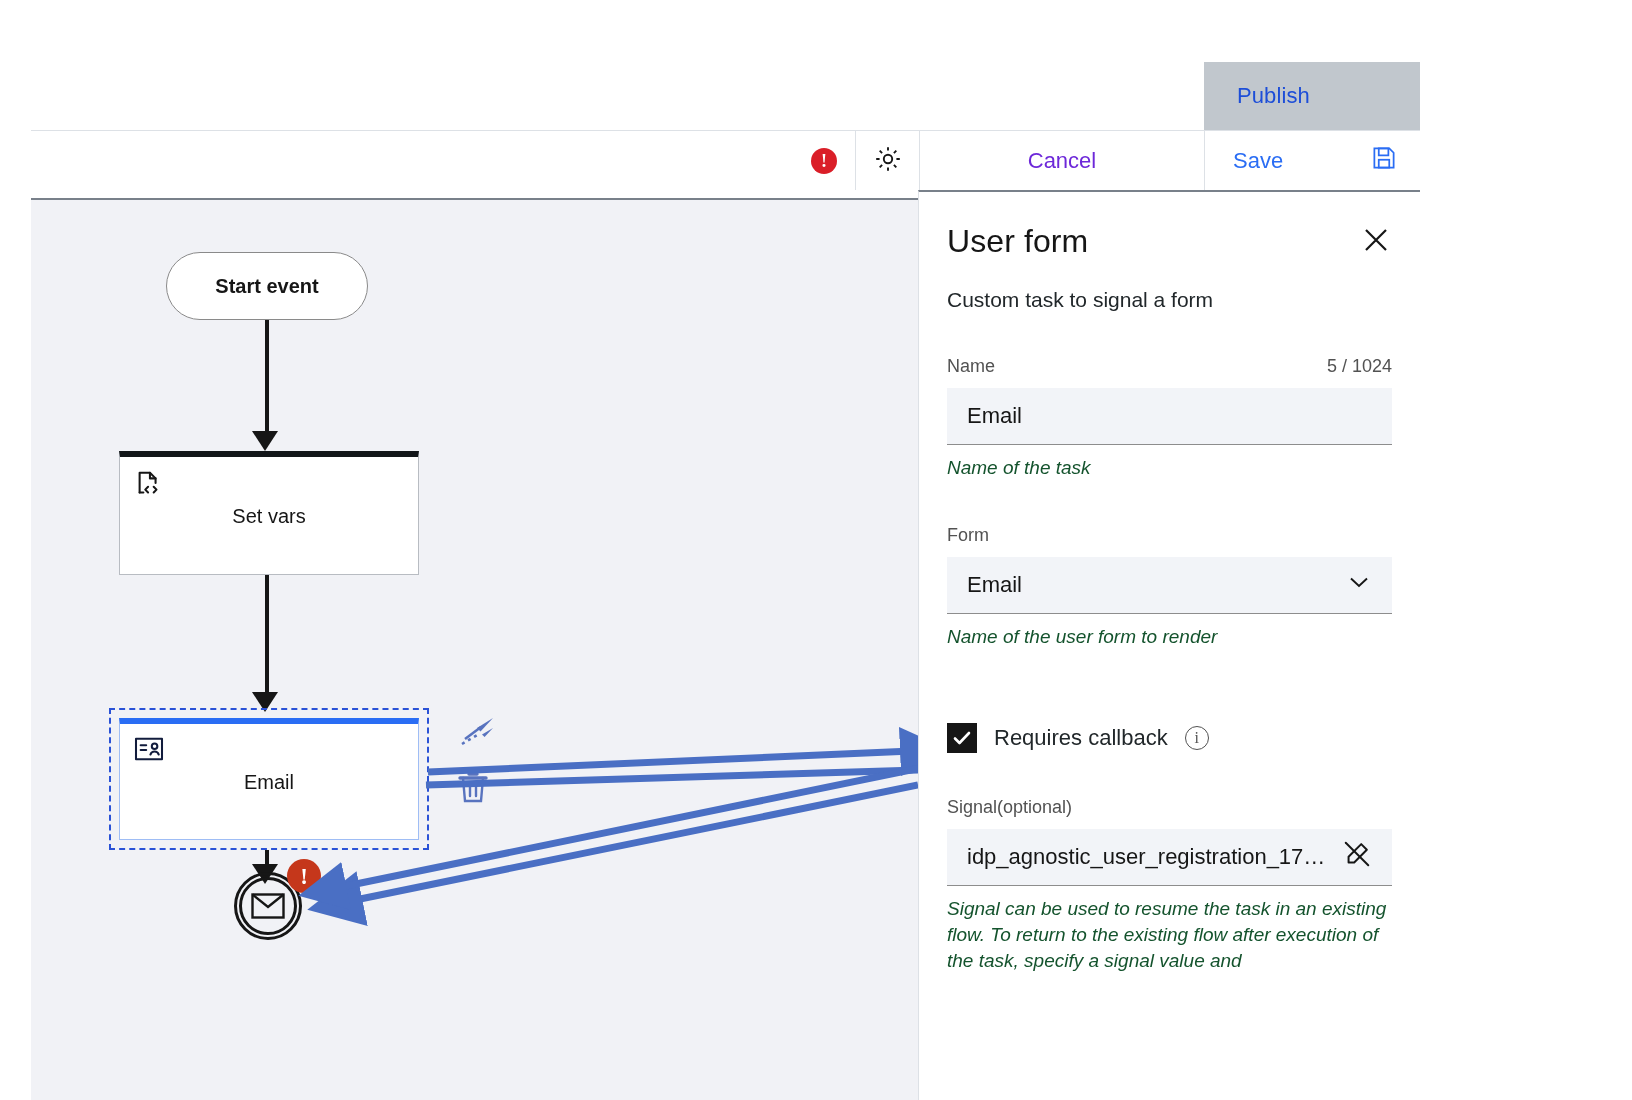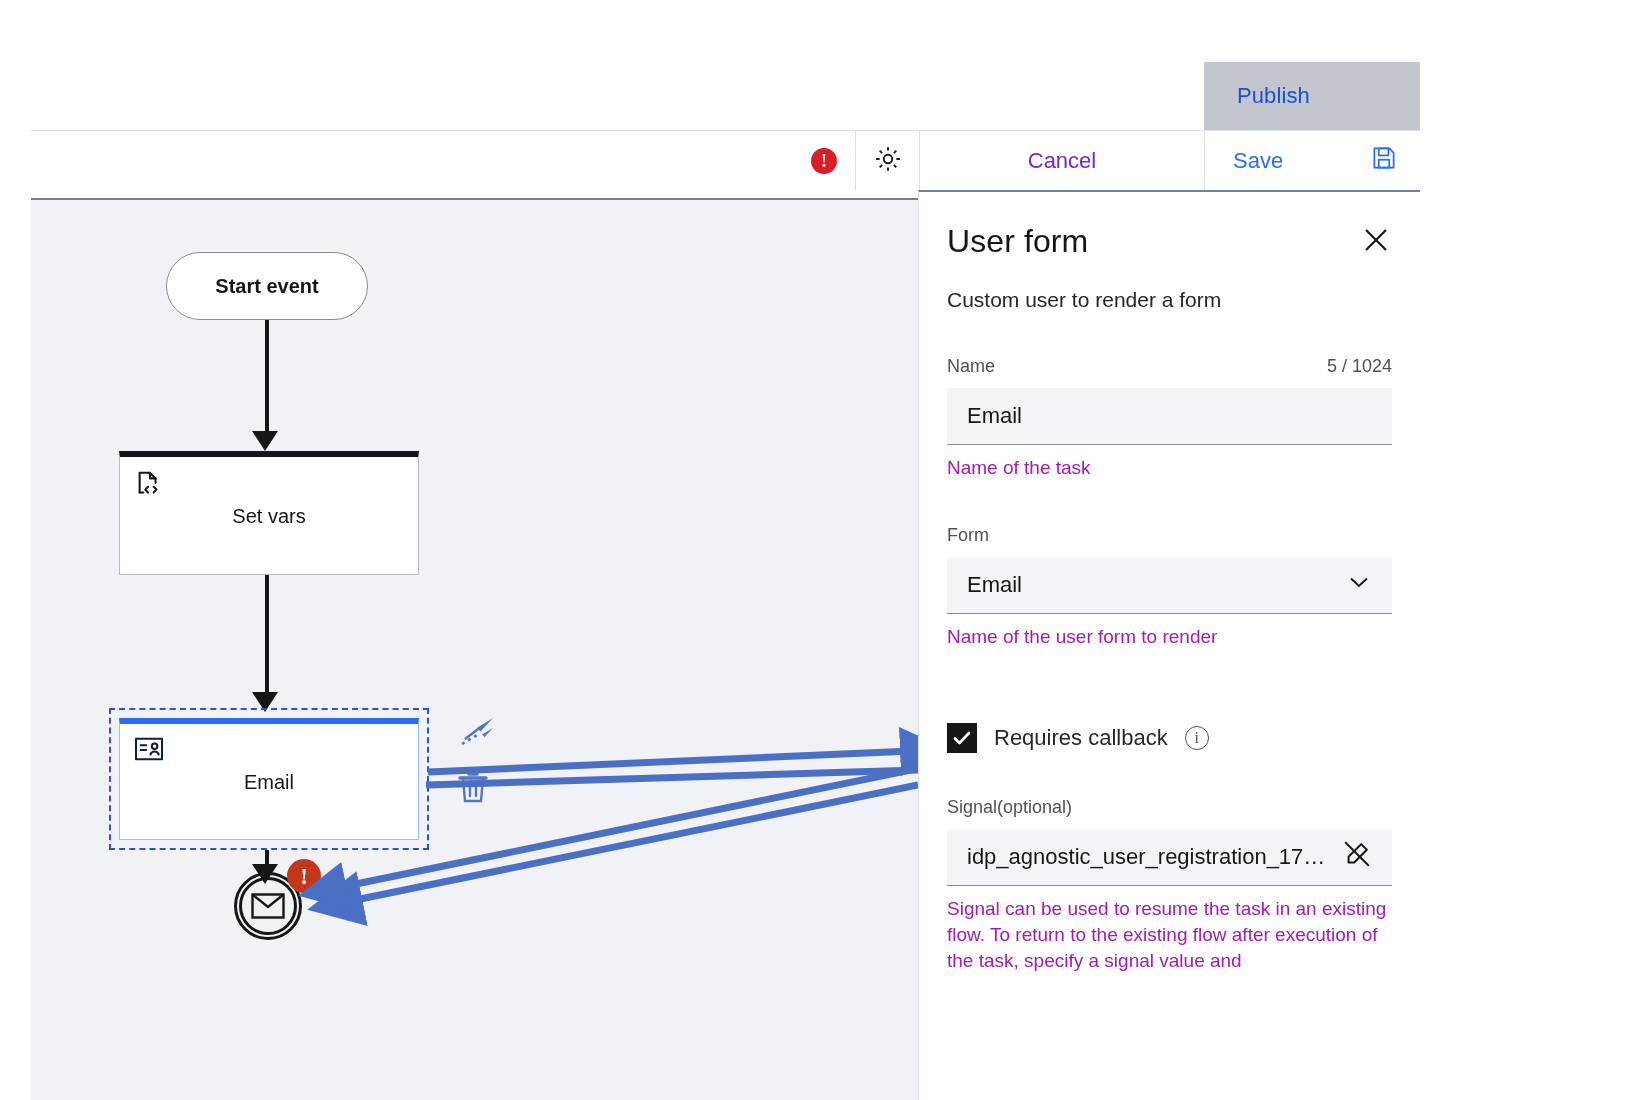--- a/index.html
+++ b/index.html
@@ -124,21 +124,21 @@
   .field-head { display: flex; justify-content: space-between; align-items: flex-end; }
   .field-label { font-size: 18px; color: #525252; }
   .field-count { font-size: 18px; color: #525252; }
   .field-input {
     margin-top: 11px; height: 57px; background: #f2f4f8;
     border-bottom: 1px solid #8d8d8d;
     display: flex; align-items: center; padding: 0 20px;
     font-size: 22px; color: #161616;
   }
   .field-input .val { flex: 1; overflow: hidden; white-space: nowrap; }
-  .field-help { margin-top: 10px; font-size: 19px; color: #a21caf; line-height: 1.35; }
+  .field-help { margin-top: 10px; font-size: 19px; color: #14532d; line-height: 1.35; font-style: italic; }
 
   .checkrow { margin-top: 74px; display: flex; align-items: center; gap: 17px; }
   .checkbox {
     width: 30px; height: 30px; background: #161616;
     display: flex; align-items: center; justify-content: center; flex: none;
   }
   .check-label { font-size: 22px; color: #21272a; }
   .info-icon {
     width: 24px; height: 24px; border: 1.7px solid #525252; border-radius: 50%;
     display: flex; align-items: center; justify-content: center;
@@ -280,21 +280,21 @@
     <path d="M935 765 L312 893" stroke="#4a6fc4" stroke-width="7" fill="none" marker-end="url(#ah2)"></path>
   </svg>
 
   <div class="panel">
     <div class="panel-title">User form</div>
     <div class="panel-close">
       <svg width="26" height="26" viewBox="0 0 26 26" stroke="#161616" stroke-width="2.2">
         <path d="M3 3 L23 23 M23 3 L3 23"></path>
       </svg>
     </div>
-    <div class="panel-sub">Custom user to render a form</div>
+    <div class="panel-sub">Custom task to signal a form</div>
 
     <div class="field">
       <div class="field-head">
         <span class="field-label">Name</span>
         <span class="field-count">5 / 1024</span>
       </div>
       <div class="field-input">
         <span class="val">Email</span>
       </div>
       <div class="field-help">Name of the task</div>

